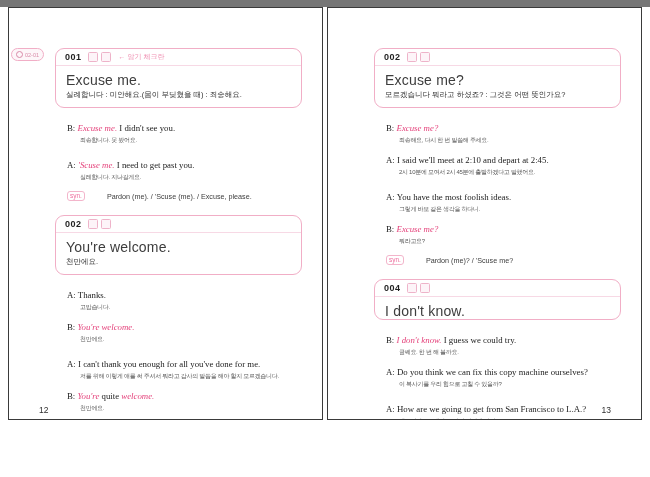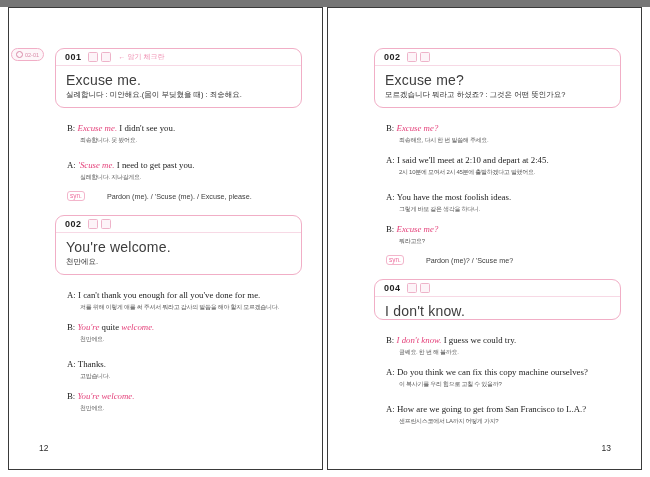--- a/index.html
+++ b/index.html
@@ -1,19 +1,19 @@
 <!DOCTYPE html>
 <html><head>
 <meta charset="utf-8">
 <style>
   html,body{margin:0;padding:0;}
   #screen{position:relative;width:650px;height:477px;background:#ffffff;overflow:hidden;
           font-family:"Liberation Sans",sans-serif;}
   .top-strip{position:absolute;top:0;left:0;width:650px;height:7px;background:#767676;}
-  .page{position:absolute;top:7px;width:315px;height:463px;background:#fff;
+  .page{position:absolute;top:7px;width:315px;height:413px;background:#fff;
         border:1px solid #3a3a3a;box-sizing:border-box;overflow:hidden;}
   .page-left{left:8px;}
   .page-right{left:327px;}
 
   .unit-box{margin:0 20px 0 46px;border:1.5px solid #f1aec6;border-radius:9px;background:#fff;}
   .unit-box.first{margin-top:40px;}
   .unit-box.second{margin-top:14px;}
   .unit-header{display:flex;align-items:center;padding:3px 9px 3px 9px;border-bottom:1px solid #f7d9e5;}
   .unit-number{font-size:9px;font-weight:bold;color:#1f1f1f;letter-spacing:.5px;margin-right:6px;}
   .checkbox{width:8px;height:8px;border:1px solid #eeb3c9;background:#fdf4f8;border-radius:1.5px;
@@ -28,21 +28,21 @@
   .en-row{white-space:nowrap;}
   .speaker,.en{font-family:"Liberation Serif",serif;font-size:8.8px;color:#1c1c1c;line-height:11px;}
   .en.hl{color:#e4417a;font-style:italic;}
   .kr{font-size:6px;letter-spacing:-0.3px;color:#585858;margin:1px 0 0 13px;line-height:9px;white-space:nowrap;}
 
   .syn-row{display:flex;align-items:center;margin:1px 10px 0 58px;gap:17px;}
   .syn-badge{font-size:6.5px;color:#ee6e9e;border:1px solid #f3b5cb;border-radius:3px;
              padding:0 2px;margin-right:5px;background:#fff;line-height:8px;}
   .syn-text{font-size:7.2px;color:#3c3c3c;}
 
-  .page-num{position:absolute;bottom:16px;font-size:8.5px;color:#2e2e2e;}
+  .page-num{position:absolute;bottom:4px;font-size:8.5px;color:#2e2e2e;}
   .page-left .page-num{left:30px;}
   .page-right .page-num{right:30px;}
 
   .audio-tag{position:absolute;left:2px;top:40px;border:1px solid #f1aec6;border-radius:8px;
              background:#fdf6f9;font-size:5.5px;color:#d98aa8;padding:2px 4px;
              display:flex;align-items:center;gap:2px;}
   .audio-disc{width:5px;height:5px;border:1px solid #d98aa8;border-radius:50%;display:inline-block;}
 </style>
 </head>
 <body>
@@ -91,35 +91,35 @@
         <span class="unit-number">002</span>
         <span class="checkbox"></span>
         <span class="checkbox"></span>
       </div>
       <div class="unit-title">You're welcome.</div>
       <div class="unit-subtitle">천만에요.</div>
     </div>
     <div class="dialog-section">
         <div class="dialog-group">
           <div class="dialog-line">
+            <div class="en-row"><span class="speaker">A: </span><span class="en">Thanks.</span></div>
+            <div class="kr">고맙습니다.</div>
+          </div>
+          <div class="dialog-line">
+            <div class="en-row"><span class="speaker">B: </span><span class="en hl">You're welcome.</span></div>
+            <div class="kr">천만에요.</div>
+          </div>
+        </div>
+        <div class="dialog-group">
+          <div class="dialog-line">
             <div class="en-row"><span class="speaker">A: </span><span class="en">I can't thank you enough for all you've done for me.</span></div>
             <div class="kr">저를 위해 이렇게 애를 써 주셔서 뭐라고 감사의 말씀을 해야 할지 모르겠습니다.</div>
           </div>
           <div class="dialog-line">
             <div class="en-row"><span class="speaker">B: </span><span class="en hl">You're</span><span class="en"> quite </span><span class="en hl">welcome.</span></div>
-            <div class="kr">천만에요.</div>
-          </div>
-        </div>
-        <div class="dialog-group">
-          <div class="dialog-line">
-            <div class="en-row"><span class="speaker">A: </span><span class="en">Thanks.</span></div>
-            <div class="kr">고맙습니다.</div>
-          </div>
-          <div class="dialog-line">
-            <div class="en-row"><span class="speaker">B: </span><span class="en hl">You're welcome.</span></div>
             <div class="kr">천만에요.</div>
           </div>
         </div>
       </div>
 
     <div class="page-num">12</div>
   </div>
 
   <div class="page page-right">
 

